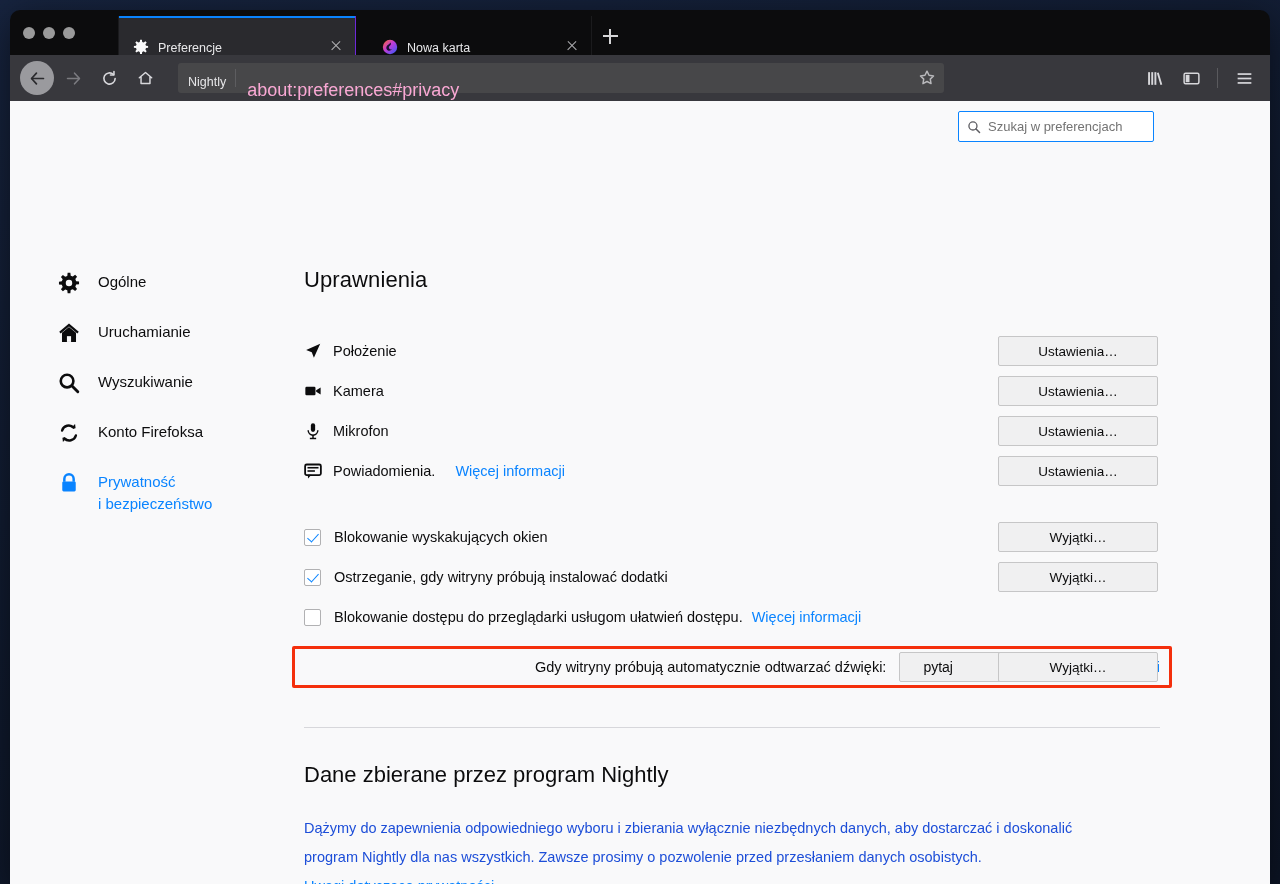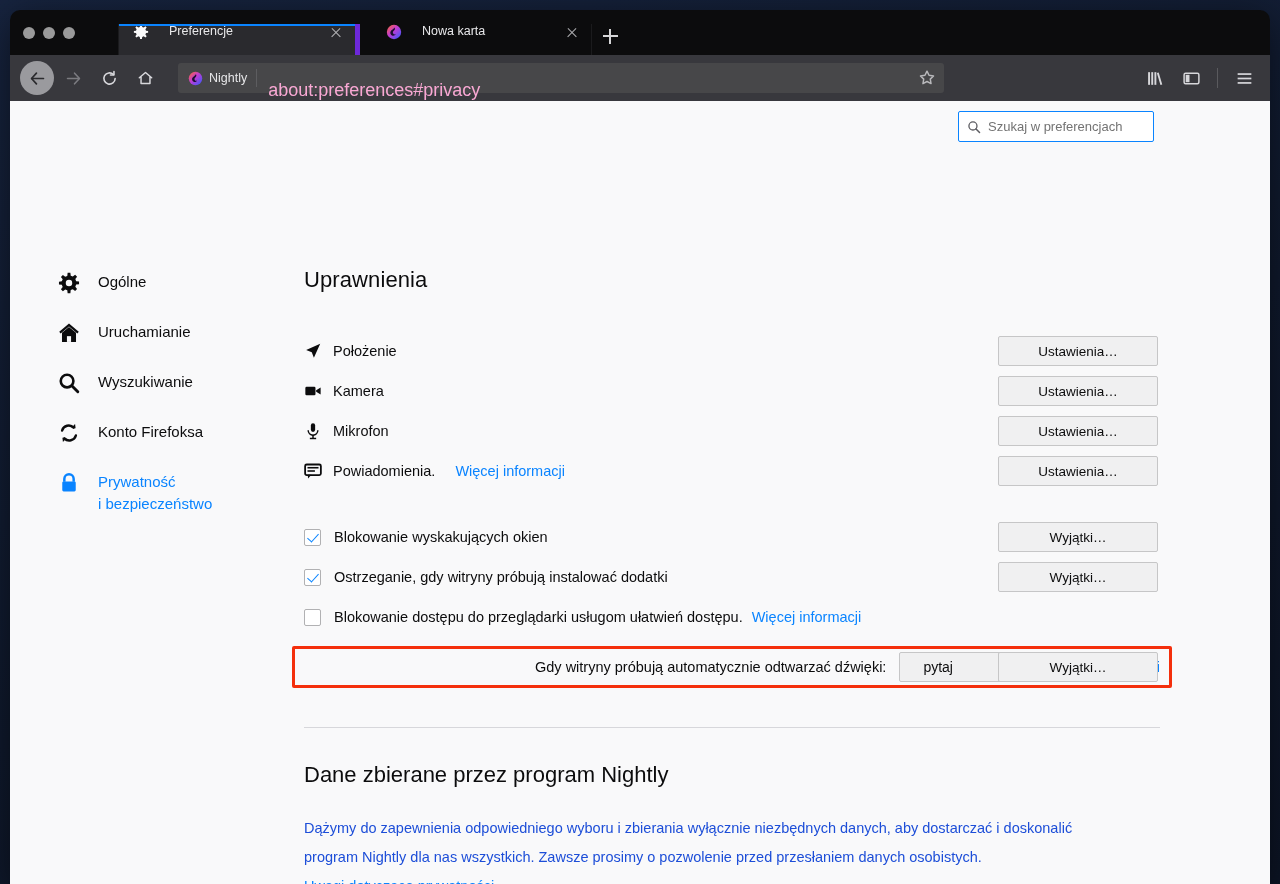--- a/index.html
+++ b/index.html
@@ -24,33 +24,33 @@
   #tabstrip {
     height: 45px; background: #0c0c0d; position: relative;
     display: flex; align-items: flex-end;
   }
   #traffic {
     width: 108px; height: 45px; display: flex; align-items: center;
     padding-left: 13px; gap: 8px; flex: 0 0 auto;
   }
   .light { width: 12px; height: 12px; border-radius: 50%; background: #9a9a9a; }
   .tab {
-    position: relative; height: 31px; display: flex; align-items: flex-start;
-    padding: 0 10px 0 14px; gap: 20px; min-width: 0;
+    position: relative; height: 39px; display: flex; align-items: flex-end;
+    padding: 0 10px 0 14px; gap: 9px; min-width: 0;
     font-size: 12.5px; color: #cfcfd2;
   }
   .tab.active {
     background: #2a2a2e; width: 237px;
     border-left: 1px solid #1b1b1d;
   }
   .tab.active::before {
     content: ""; position: absolute; left: 0; right: 0; top: 0; height: 2px;
     background: #0a84ff;
   }
-  .tab.inactive { width: 237px; border-left: 5px solid #6d28d9; border-right: 1px solid #1b1b1d; padding-left: 26px;}
+  .tab.inactive { width: 237px; border-left: 1px solid #6d28d9; border-right: 1px solid #1b1b1d; padding-left: 26px;}
   .tab .tab-label { flex: 1 1 auto; white-space: nowrap; overflow: hidden;
       text-overflow: ellipsis; color: #e8e8ea; font-size: 12.5px; }
   .tab .tab-close { width: 18px; height: 18px; position: relative; flex: 0 0 auto; opacity: .85;}
   .tab .tab-close::before, .tab .tab-close::after {
     content: ""; position: absolute; left: 3px; top: 8px; width: 12px; height: 1.4px;
     background: #c9c9cc;
   }
   .tab .tab-close::before { transform: rotate(45deg); }
   .tab .tab-close::after  { transform: rotate(-45deg); }
   .favicon { width: 16px; height: 16px; flex: 0 0 auto; display: block; }
@@ -76,21 +76,21 @@
   }
   .navbtn.back { background: #9a9a9e; color: #2b2b2e; }
   .navbtn.fwd  { color: #7b7b80; }
   #urlbar {
     flex: 1 1 auto; height: 30px; margin: 0 16px 0 14px;
     background: #474749; border-radius: 3px;
     display: flex; align-items: center; padding: 0 8px 0 10px;
     max-width: 766px;
   }
   #identity { display: flex; align-items: center; gap: 6px; padding-right: 9px;
-      border-right: 1px solid #5d5d60; height: 18px; }
+      border-right: 1px solid #5d5d60; height: 18px; flex-direction: column; }
   #identity-label { font-size: 12.5px; color: #e6e6e8; }
   #url-text { flex: 1 1 auto; font-size: 18px; color: #f9a8d4; padding-left: 11px;
       white-space: nowrap; overflow: hidden; margin-top: 24px; }
   #star { width: 18px; height: 18px; flex: 0 0 auto; }
   #nav-right { display: flex; align-items: center; gap: 4px; margin-left: auto; }
   .nav-icon { width: 32px; height: 32px; display: flex; align-items: center; justify-content: center; }
   .navsep { width: 1px; height: 20px; background: #5a5a5e; margin: 0 6px; }
 
   
   #content {

